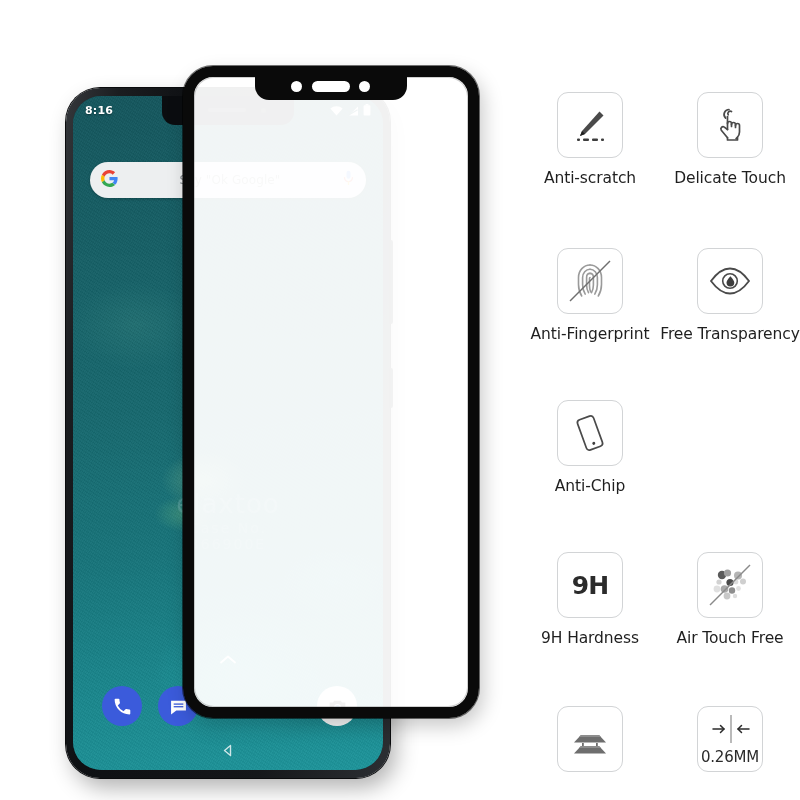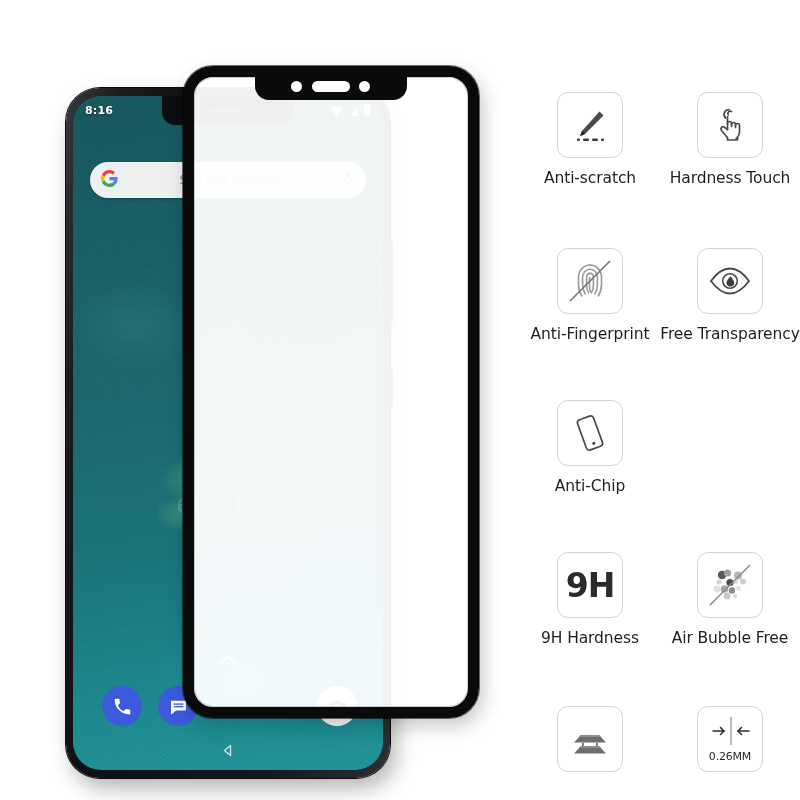--- a/index.html
+++ b/index.html
@@ -302,33 +302,33 @@
     letter-spacing: -0.1px;
   }
   .row-0 { top: 92px; }
   .row-1 { top: 248px; }
   .row-2 { top: 400px; justify-content: space-between; }
   .row-3 { top: 552px; }
   .row-4 { top: 706px; }
 
   
   .nine-h {
-    font-size: 33px;
+    font-size: 25px;
     font-weight: bold;
     color: #2b2b2b;
     letter-spacing: -1px;
     line-height: 1;
   }
   
   .thickness-box {
     flex-direction: column;
     gap: 3px;
   }
   .thickness-label {
-    font-size: 11px;
+    font-size: 15px;
     color: #2b2b2b;
     letter-spacing: -0.2px;
   }
 </style>
 </head>
 <body>
 
 <div id="phone-showcase">
 
   <div class="phone-body">
@@ -462,21 +462,21 @@
           <path d="M21 6.5a5 5 0 0 0-3.4 8.6"></path>
           <path d="M23.5 8.5a2.4 2.4 0 0 0-3.3 3.3"></path>
           <path d="M19.5 13.5v13"></path>
           <path d="M19.5 26.5 l-3.2 -2.4 a2.2 2.2 0 0 0-3 3.1 l6.2 7.5"></path>
           <path d="M19.5 20.5a2 2 0 0 1 4 0v3"></path>
           <path d="M23.5 21.5a2 2 0 0 1 4 0v3"></path>
           <path d="M27.5 22.5a2 2 0 0 1 4 0v6.5a8 8 0 0 1-2.4 5.7l-1 1"></path>
           <path d="M19.5 34.7 l0 2.3 l10 0 l0-2.3"></path>
         </svg>
       </div>
-      <div class="feature-label">Hardness Touch</div>
+      <div class="feature-label">Delicate Touch</div>
     </div>
   </div>
 
   <div class="feature-row row-1">
     <div class="feature-cell">
       <div class="feature-box">
         <svg width="46" height="46" viewBox="0 0 46 46">
           <g stroke="#9a9a9a" fill="none" stroke-width="1.6" stroke-linecap="round">
             <path d="M23 7c-6.4 0-11.5 5.6-11.5 12.5v7c0 4.3 1.2 8.2 3.2 11.5"></path>
             <path d="M23 11.3c-4.2 0-7.4 3.7-7.4 8.2v7.2c0 3.6 1 6.8 2.6 9.4"></path>
@@ -536,21 +536,21 @@
           <circle cx="14" cy="22" r="2.6" fill="#d2d2d2"></circle>
           <circle cx="12" cy="29" r="3.4" fill="#e0e0e0"></circle>
           <circle cx="19.5" cy="29" r="3.8" fill="#a8a8a8"></circle>
           <circle cx="27" cy="30.5" r="3.2" fill="#8e8e8e"></circle>
           <circle cx="33.5" cy="28.5" r="2.4" fill="#e2e2e2"></circle>
           <circle cx="22" cy="36" r="3.4" fill="#c8c8c8"></circle>
           <circle cx="30" cy="36" r="2.2" fill="#dddddd"></circle>
           <path d="M5 45 L45 5" stroke="#8a8a8a" stroke-width="1.5"></path>
         </svg>
       </div>
-      <div class="feature-label">Air Bubble Free</div>
+      <div class="feature-label">Air Touch Free</div>
     </div>
   </div>
 
   <div class="feature-row row-4">
     <div class="feature-cell">
       <div class="feature-box">
         <svg width="46" height="40" viewBox="0 0 46 40">
           <path d="M14 16 L32 16 L39 23.5 L7 23.5 Z" fill="#6e6e6e"></path>
           <path d="M14 16 L32 16 L34 18 L12 18 Z" fill="#8d8d8d"></path>
           <rect x="15" y="24" width="1.8" height="3.2" fill="#6e6e6e"></rect>

